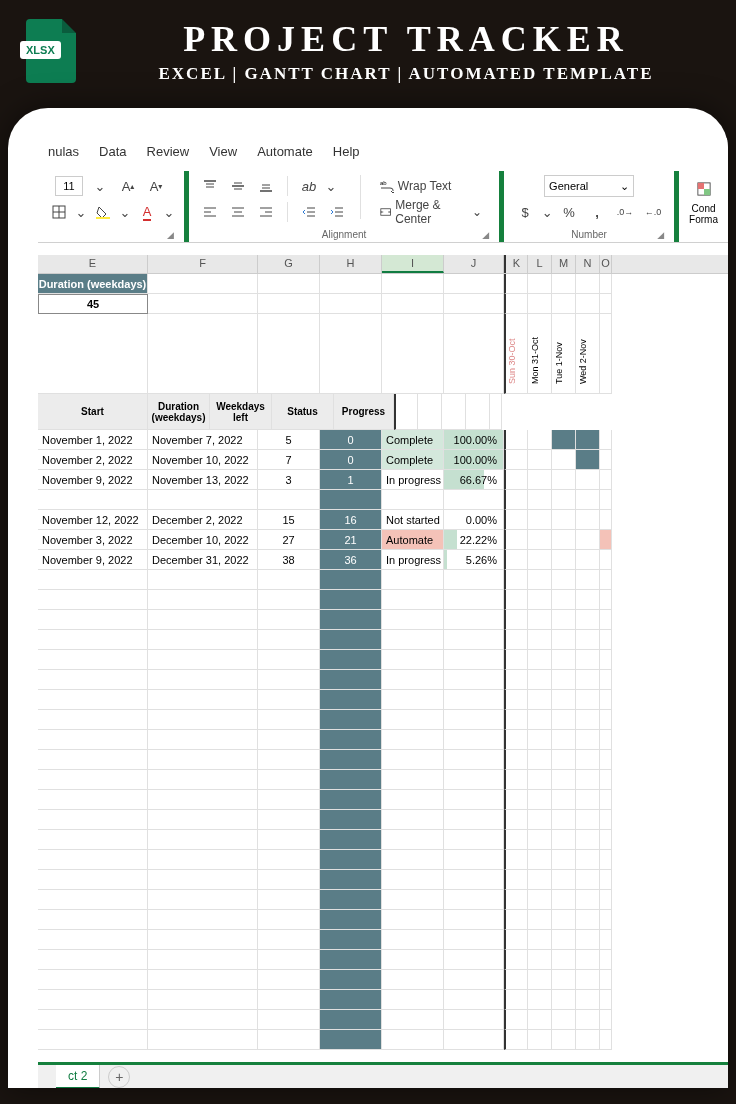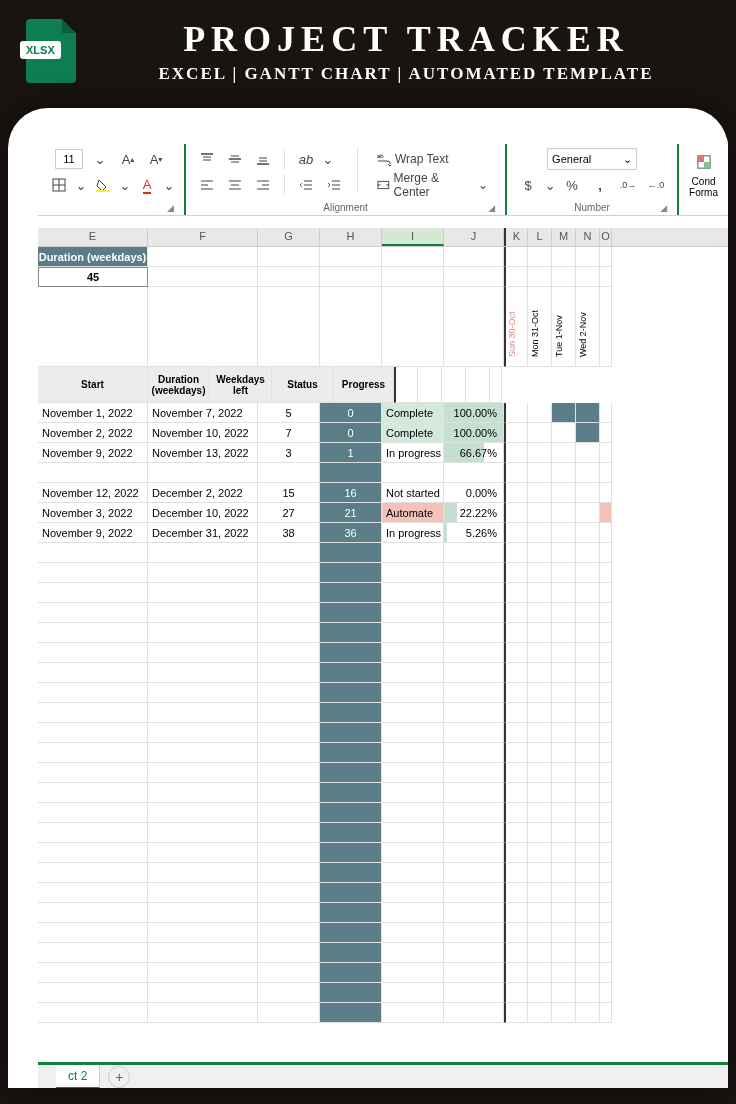--- a/index.html
+++ b/index.html
@@ -18,21 +18,21 @@
 
 .tablet { background: #fff; border-radius: 40px 40px 0 0; margin: 10px 8px 0; height: 980px; padding: 30px 0 0 30px; box-shadow: 0 0 30px rgba(0,0,0,.5); position: relative; overflow: hidden; }
 .screen { background: #fff; height: 100%; overflow: hidden; position: relative; }
 
 
 .menubar { display: flex; gap: 20px; padding: 6px 10px; font-size: 13px; color: #333; }
 .menubar span { cursor: default; }
 
 
 .ribbon { background: #fff; border-bottom: 1px solid #d0d0d0; display: flex; padding: 6px 0 0; }
-.ribbon-group { border-right: 2px solid #15803d; padding: 4px 10px 2px; display: flex; flex-direction: column; align-items: center; }
+.ribbon-group { border-right: 5px solid #15803d; padding: 4px 10px 2px; display: flex; flex-direction: column; align-items: center; }
 .ribbon-row { display: flex; gap: 6px; align-items: center; margin-bottom: 4px; }
 .ribbon-label { font-size: 10px; color: #666; margin-top: 2px; text-align: center; width: 100%; position: relative; }
 .dialog-launcher { position: absolute; right: 0; bottom: 0; font-size: 9px; color: #888; }
 .rbtn { width: 22px; height: 22px; display: flex; align-items: center; justify-content: center; border: 1px solid transparent; font-size: 13px; color: #444; }
 .rbtn.wide { width: auto; padding: 0 6px; gap: 4px; font-size: 12px; }
 .rbtn svg { width: 14px; height: 14px; }
 .fontsize { width: 28px; height: 20px; border: 1px solid #ccc; font-size: 11px; text-align: center; display: flex; align-items: center; justify-content: center; }
 .dropdown { width: 90px; height: 22px; border: 1px solid #ccc; font-size: 11px; padding: 0 4px; display: flex; align-items: center; justify-content: space-between; }
 .sep { width: 1px; height: 44px; background: #e0e0e0; margin: 0 4px; }
 
@@ -86,20 +86,28 @@
   </div>
   <div class="banner-text">
     <div class="banner-title">PROJECT TRACKER</div>
     <div class="banner-sub">EXCEL | GANTT CHART | AUTOMATED TEMPLATE</div>
   </div>
 </div>
 
 <div class="tablet">
 <div class="screen">
 
+<div class="menubar">
+  <span>nulas</span>
+  <span>Data</span>
+  <span>Review</span>
+  <span>View</span>
+  <span>Automate</span>
+  <span>Help</span>
+</div>
 
 <div class="ribbon">
   <div class="ribbon-group" style="border-left:none">
     <div class="ribbon-row">
       <div class="fontsize">11</div>
       <div class="rbtn">⌄</div>
       <div class="rbtn">A<sup style="font-size:8px">▴</sup></div>
       <div class="rbtn">A<sup style="font-size:8px">▾</sup></div>
     </div>
     <div class="ribbon-row">

